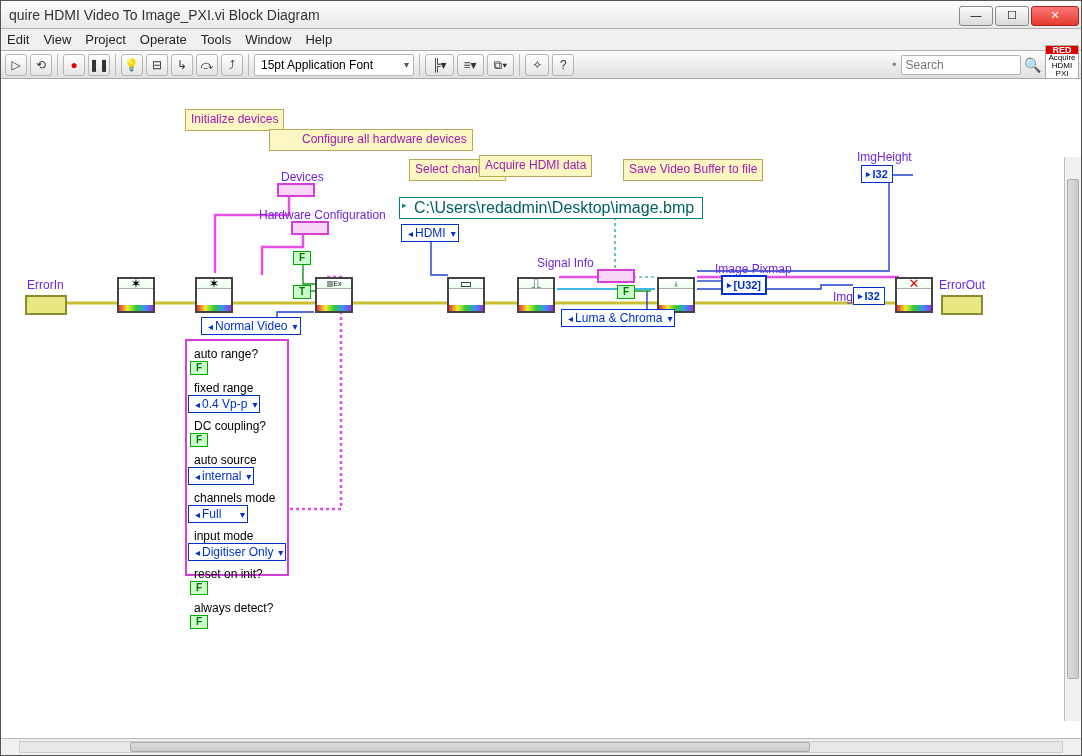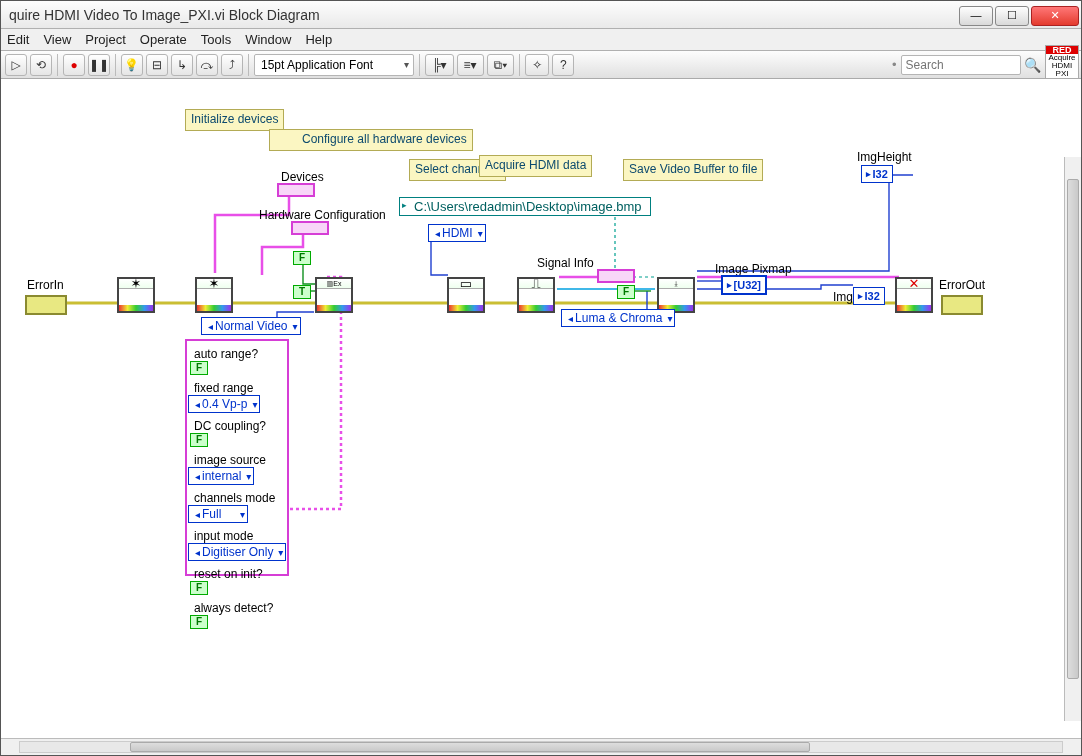--- a/index.html
+++ b/index.html
@@ -26,38 +26,38 @@
   .canvas-wrap { flex:1; position:relative; background:#fff; overflow:hidden; }
   .canvas { position:absolute; inset:0; background:#fff; }
   .hscroll { height:17px; background:#f0f0f0; border-top:1px solid #bbb; position:relative; }
   .hscroll .track { position:absolute; left:18px; right:18px; top:2px; bottom:2px; background:#e8e8e8; border:1px solid #ccc; }
   .hscroll .thumb { position:absolute; left:110px; top:0; width:680px; height:100%; background:linear-gradient(#ddd,#c9c9c9); border:1px solid #aaa; border-radius:2px; }
   .vscroll { width:17px; background:#f0f0f0; border-left:1px solid #bbb; position:absolute; right:0; top:78px; bottom:17px; }
   .vscroll .vthumb { position:absolute; top:22px; left:2px; right:2px; height:500px; background:linear-gradient(90deg,#ddd,#c9c9c9); border:1px solid #aaa; border-radius:2px; }
 
   
   .node { position:absolute; }
-  .comment { position:absolute; background:#fbf6c2; border:1px solid #b3ab55; padding:3px 5px; font-size:12px; color:#0c4a6e; line-height:1.15; }
-  .label { position:absolute; font-size:12px; color:#000000; line-height:1; white-space:nowrap; }
+  .comment { position:absolute; background:#fbf6c2; border:1px solid #b3ab55; padding:3px 5px; font-size:12px; color:#a21caf; line-height:1.15; }
+  .label { position:absolute; font-size:12px; color:#6d28d9; line-height:1; white-space:nowrap; }
   .err-term { width:42px; height:20px; border:2px double #8a8a30; background:#e8e882; }
   .subvi { width:38px; height:36px; border:2px solid #444; background:#fff; display:flex; flex-direction:column; }
   .subvi .top { height:10px; background:linear-gradient(#fff,#efe); border-bottom:1px solid #aaa; display:flex; align-items:center; justify-content:center; }
   .subvi .mid { flex:1; display:flex; }
   .subvi .rainbow { height:6px; background:linear-gradient(90deg,#e33,#ee3,#3c3,#39e,#93e); }
   .ring { position:absolute; border:1px solid #0033cc; background:#fff; height:18px; display:flex; align-items:center; padding:0 12px 0 6px; font-size:12px; color:#0033cc; }
   .ring::before { content:"◂"; margin-right:2px; font-size:10px; color:#0033cc; }
   .ring::after  { content:"▾"; position:absolute; right:2px; font-size:10px; color:#0033cc; }
   .cluster { position:absolute; border:2px solid #d63ed6; background:#fff; }
   .cluster-label { font-size:12px; color:#000; padding:2px 4px; }
   .boolF { width:18px; height:14px; border:1px solid #0a0; background:#cfc; color:#070; font-size:10px; font-weight:bold; text-align:center; line-height:12px; }
   .boolT { width:18px; height:14px; border:1px solid #0a0; background:#cfc; color:#070; font-size:10px; font-weight:bold; text-align:center; line-height:12px; }
   .i32 { border:1px solid #0033cc; background:#fff; color:#0033cc; font-size:11px; font-weight:bold; padding:8px 4px; height:16px; display:flex; align-items:center; }
   .i32::before { content:"▸"; margin-right:2px; font-size:9px; }
   .i32arr { border:2px solid #0033cc; }
-  .strconst { position:absolute; border:1px solid #008080; background:#fff; color:#006060; font-size:13px; padding:1px 8px 1px 14px; }
+  .strconst { position:absolute; border:1px solid #008080; background:#fff; color:#006060; font-size:16px; padding:1px 8px 1px 14px; }
   .strconst::before { content:"▸"; position:absolute; left:2px; top:2px; font-size:9px; color:#008080;}
   .pinkterm { width:38px; height:14px; border:2px double #d63ed6; background:#f8d6f8; }
   svg.wires { position:absolute; inset:0; }
   .w-yellow { stroke:#cabe33; stroke-width:3; fill:none; }
   .w-pink   { stroke:#e84fe8; stroke-width:2.5; fill:none; }
   .w-pink-d { stroke:#e84fe8; stroke-width:2.5; fill:none; stroke-dasharray:3 3; }
   .w-blue   { stroke:#2040d0; stroke-width:1.4; fill:none; }
   .w-teal   { stroke:#00a090; stroke-width:1.2; fill:none; stroke-dasharray:3 3; }
   .w-green  { stroke:#109020; stroke-width:1.4; fill:none; }
   .w-cyan   { stroke:#00a0e0; stroke-width:1.4; fill:none; }
@@ -221,37 +221,37 @@
         <div class="top" style="color:#d00">✕</div>
           <div class="mid"></div>
           <div class="rainbow"></div>
       </div>
 
       <div class="node boolF" style="left:292px; top:172px;">F</div>
       <div class="node boolT" style="left:292px; top:206px;">T</div>
       <div class="node boolF" style="left:616px; top:206px;">F</div>
 
       <div class="ring" style="left:200px; top:238px;">Normal Video</div>
-      <div class="ring" style="left:400px; top:145px;margin-left:27px;">HDMI</div>
+      <div class="ring" style="left:400px; top:145px;">HDMI</div>
       <div class="ring" style="left:560px; top:230px;">Luma &amp; Chroma</div>
 
       <div class="strconst" style="left:398px; top:118px;">C:\Users\redadmin\Desktop\image.bmp</div>
 
       <div class="node i32" style="left:852px; top:208px;">I32</div>
       <div class="node i32" style="left:860px; top:86px;">I32</div>
       <div class="node i32 i32arr" style="left:720px; top:196px;">[U32]</div>
 
       <div class="cluster" id="cluster" style="left: 184px; top: 260px; width: 104px; height: 237px;">
           <div class="cluster-label" style="position: absolute; left: 3px; top: 4px;">auto range?</div>
           <div class="boolF" style="position: absolute; left: 3px; top: 20px;">F</div>
           <div class="cluster-label" style="position: absolute; left: 3px; top: 38px;">fixed range</div>
           <div class="ring" style="position: absolute; left: 1px; top: 54px; min-width: 60px;">0.4 Vp-p</div>
           <div class="cluster-label" style="position: absolute; left: 3px; top: 76px;">DC coupling?</div>
           <div class="boolF" style="position: absolute; left: 3px; top: 92px;">F</div>
-          <div class="cluster-label" style="position: absolute; left: 3px; top: 110px;">image source</div>
+          <div class="cluster-label" style="position: absolute; left: 3px; top: 110px;">auto source</div>
           <div class="ring" style="position: absolute; left: 1px; top: 126px; min-width: 60px; text-align: right;">internal</div>
           <div class="cluster-label" style="position: absolute; left: 3px; top: 148px;">channels mode</div>
           <div class="ring" style="position: absolute; left: 1px; top: 164px; min-width: 60px;">Full</div>
           <div class="cluster-label" style="position: absolute; left: 3px; top: 186px;">input mode</div>
           <div class="ring" style="position: absolute; left: 1px; top: 202px; min-width: 60px;">Digitiser Only</div>
           <div class="cluster-label" style="position: absolute; left: 3px; top: 224px;">reset on init?</div>
           <div class="boolF" style="position: absolute; left: 3px; top: 240px;">F</div>
           <div class="cluster-label" style="position: absolute; left: 3px; top: 258px;">always detect?</div>
           <div class="boolF" style="position: absolute; left: 3px; top: 274px;">F</div>
         </div>

